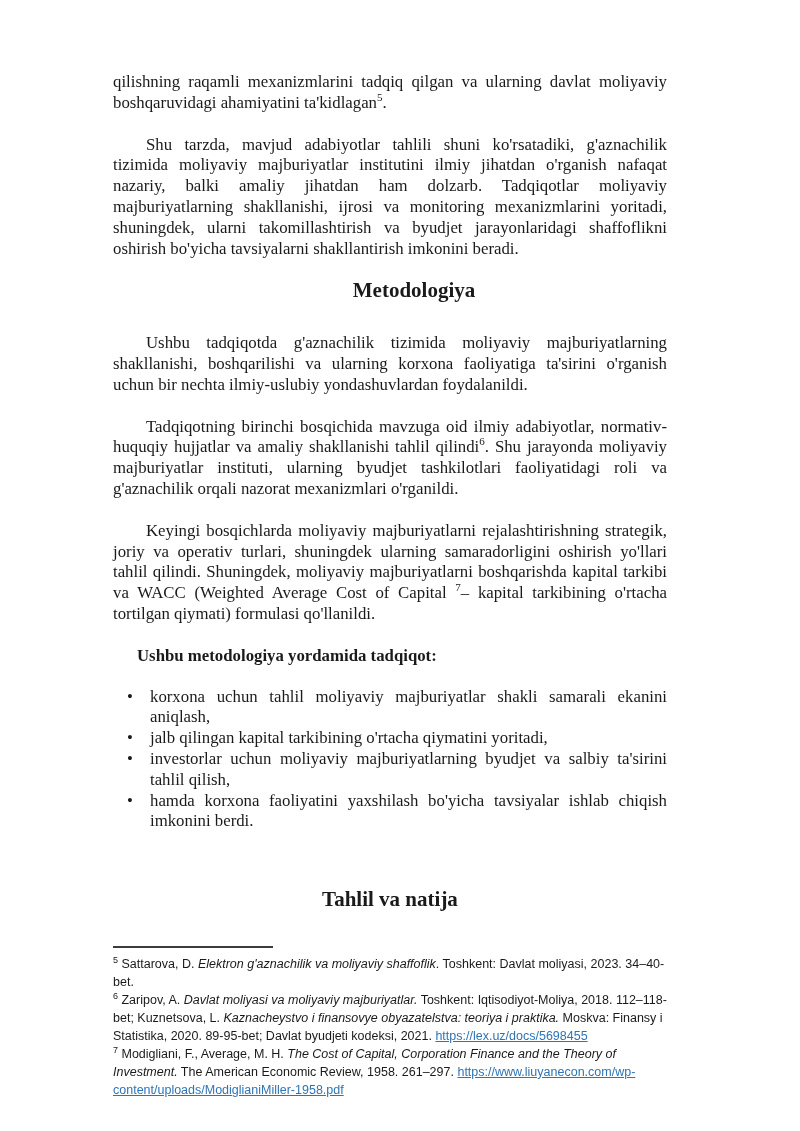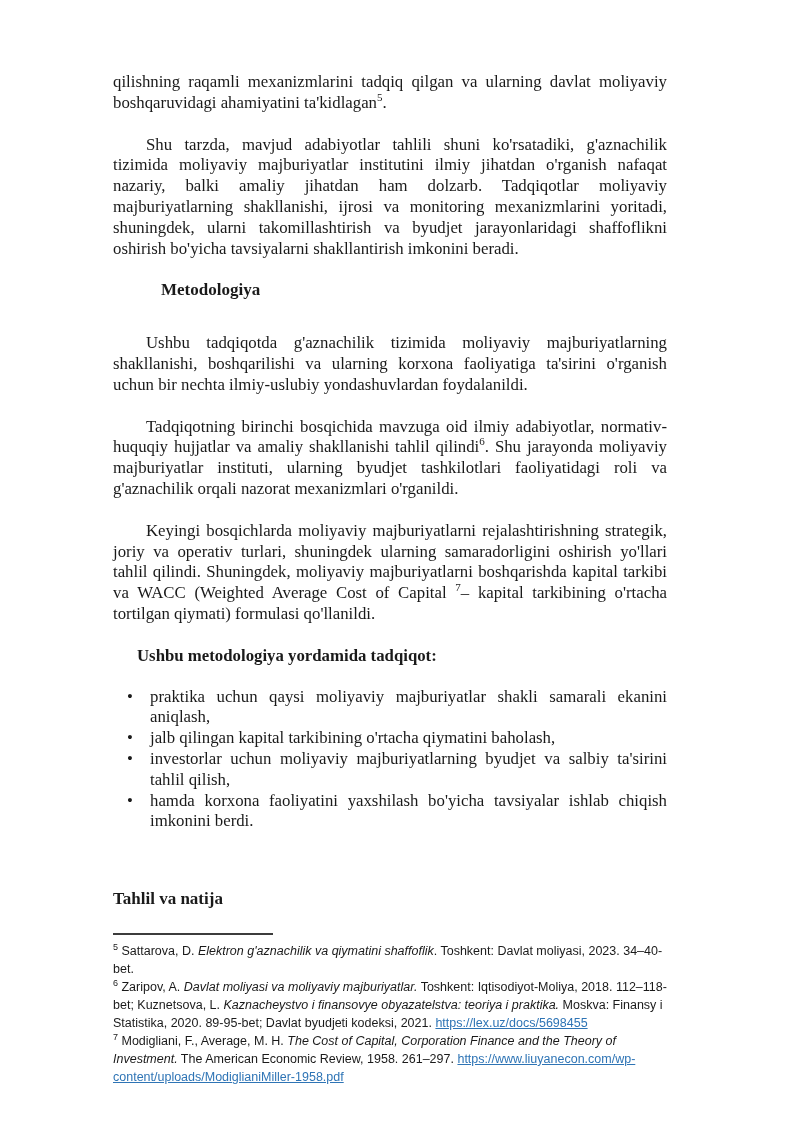--- a/index.html
+++ b/index.html
@@ -20,27 +20,27 @@
     color: var(--text-color, #1a1a1a);
   }
   .para {
     margin: 0 0 21px 0;
     text-align: justify;
     text-indent: 33px;
   }
   .para.no-indent { text-indent: 0; }
   .para.small-indent { text-indent: 24px; margin-bottom: 20px; font-weight: bold; }
   .heading {
-    font-size: 17px;
+    font-size: 21px;
     font-weight: bold;
-    text-align: left;
+    text-align: center;
     margin: 0 0 32px 0;
   }
   .heading.offset-right { padding-left: 48px; }
-  .heading.pre-footnotes { margin-bottom: 23px; }
+  .heading.pre-footnotes { margin-bottom: 36px; }
   sup {
     font-size: 11px;
     line-height: 0;
   }
   .bullet-list {
     list-style: none;
     margin: 0 0 57px 0;
     padding: 0;
   }
   .bullet-item { display: flex; }
@@ -88,38 +88,38 @@
 
   <p class="para"><span>Tadqiqotning birinchi bosqichida mavzuga oid ilmiy adabiyotlar, normativ-huquqiy hujjatlar va amaliy shakllanishi tahlil qilindi</span><sup>6</sup><span>. Shu jarayonda moliyaviy majburiyatlar instituti, ularning byudjet tashkilotlari faoliyatidagi roli va g'aznachilik orqali nazorat mexanizmlari o'rganildi.</span></p>
 
   <p class="para"><span>Keyingi bosqichlarda moliyaviy majburiyatlarni rejalashtirishning strategik, joriy va operativ turlari, shuningdek ularning samaradorligini oshirish yo'llari tahlil qilindi. Shuningdek, moliyaviy majburiyatlarni boshqarishda kapital tarkibi va WACC (Weighted Average Cost of Capital </span><sup>7</sup><span>– kapital tarkibining o'rtacha tortilgan qiymati) formulasi qo'llanildi.</span></p>
 
   <p class="para small-indent">Ushbu metodologiya yordamida tadqiqot:</p>
 
   <ul class="bullet-list">
     <li class="bullet-item">
       <span class="bullet-marker">•</span>
-      <span class="bullet-text">praktika uchun qaysi moliyaviy majburiyatlar shakli samarali ekanini aniqlash,</span>
+      <span class="bullet-text">korxona uchun tahlil moliyaviy majburiyatlar shakli samarali ekanini aniqlash,</span>
     </li>
     <li class="bullet-item">
       <span class="bullet-marker">•</span>
-      <span class="bullet-text">jalb qilingan kapital tarkibining o'rtacha qiymatini baholash,</span>
+      <span class="bullet-text">jalb qilingan kapital tarkibining o'rtacha qiymatini yoritadi,</span>
     </li>
     <li class="bullet-item">
       <span class="bullet-marker">•</span>
       <span class="bullet-text">investorlar uchun moliyaviy majburiyatlarning byudjet va salbiy ta'sirini tahlil qilish,</span>
     </li>
     <li class="bullet-item">
       <span class="bullet-marker">•</span>
       <span class="bullet-text">hamda korxona faoliyatini yaxshilash bo'yicha tavsiyalar ishlab chiqish imkonini berdi.</span>
     </li>
   </ul>
 
   <h2 class="heading pre-footnotes">Tahlil va natija</h2>
 
   <div class="footnote-area">
     <div class="footnote-rule"></div>
-    <p class="footnote"><sup>5</sup><span> Sattarova, D. </span><em>Elektron g'aznachilik va qiymatini shaffoflik</em><span>. Toshkent: Davlat moliyasi, 2023. 34–40-bet.</span></p>
+    <p class="footnote"><sup>5</sup><span> Sattarova, D. </span><em>Elektron g'aznachilik va moliyaviy shaffoflik</em><span>. Toshkent: Davlat moliyasi, 2023. 34–40-bet.</span></p>
     <p class="footnote"><sup>6</sup><span> Zaripov, A. </span><em>Davlat moliyasi va moliyaviy majburiyatlar.</em><span> Toshkent: Iqtisodiyot-Moliya, 2018. 112–118-bet; Kuznetsova, L. </span><em>Kaznacheystvo i finansovye obyazatelstva: teoriya i praktika.</em><span> Moskva: Finansy i Statistika, 2020. 89-95-bet; Davlat byudjeti kodeksi, 2021. </span><a class="fn-link" href="#">https://lex.uz/docs/5698455</a></p>
     <p class="footnote"><sup>7</sup><span> Modigliani, F., Average, M. H. </span><em>The Cost of Capital, Corporation Finance and the Theory of Investment.</em><span> The American Economic Review, 1958. 261–297. </span><a class="fn-link" href="#">https://www.liuyanecon.com/wp-content/uploads/ModiglianiMiller-1958.pdf</a></p>
   </div>
 
 </div>
 
 </body></html>

